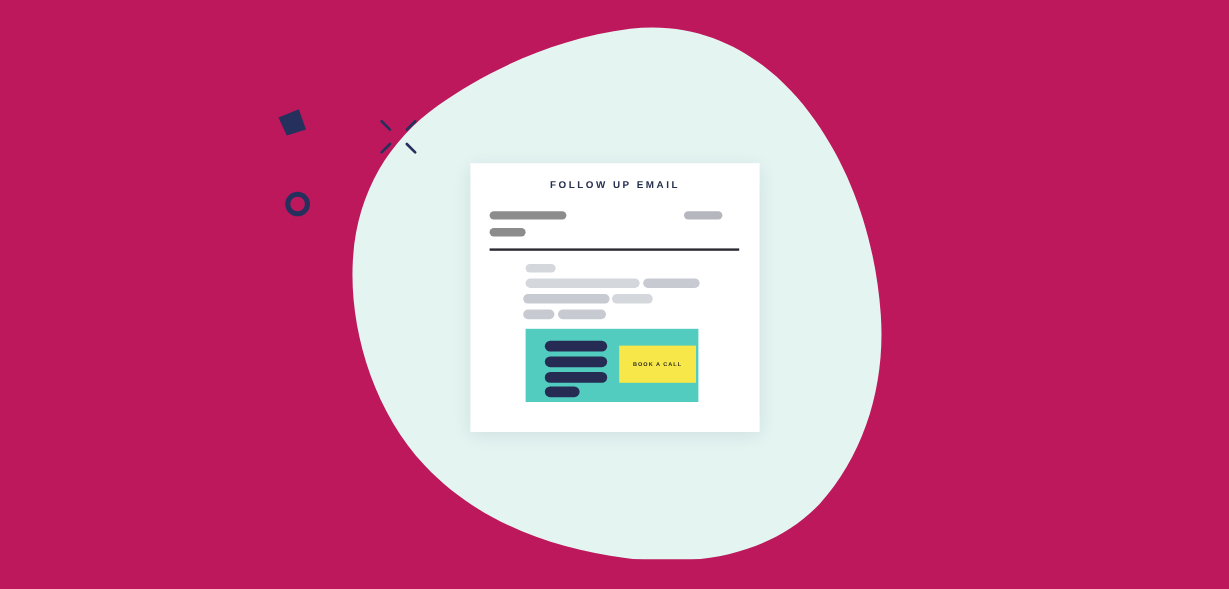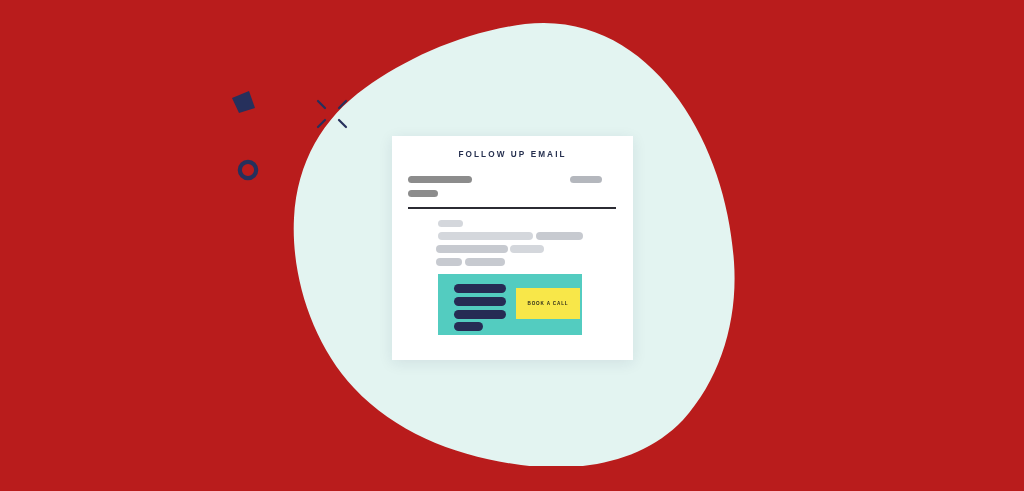--- a/index.html
+++ b/index.html
@@ -8,21 +8,21 @@
     padding: 0;
     background: #ffffff;
   }
   body {
     font-family: "Liberation Sans", sans-serif;
   }
   #canvas {
     position: relative;
     width: 1024px;
     height: 491px;
-    background: #b91c1c;
+    background: #be185d;
     overflow: hidden;
   }
 
   
   #blob {
     position: absolute;
     left: 293px;
     top: 22px;
     width: 442px;
     height: 444px;

